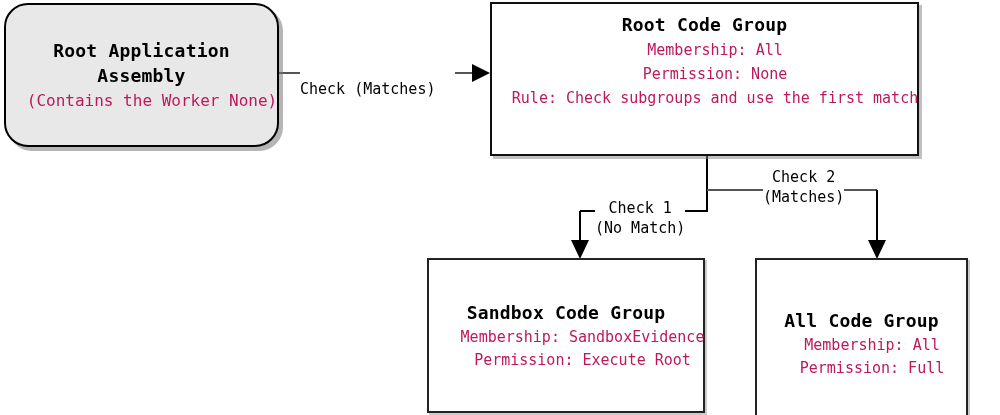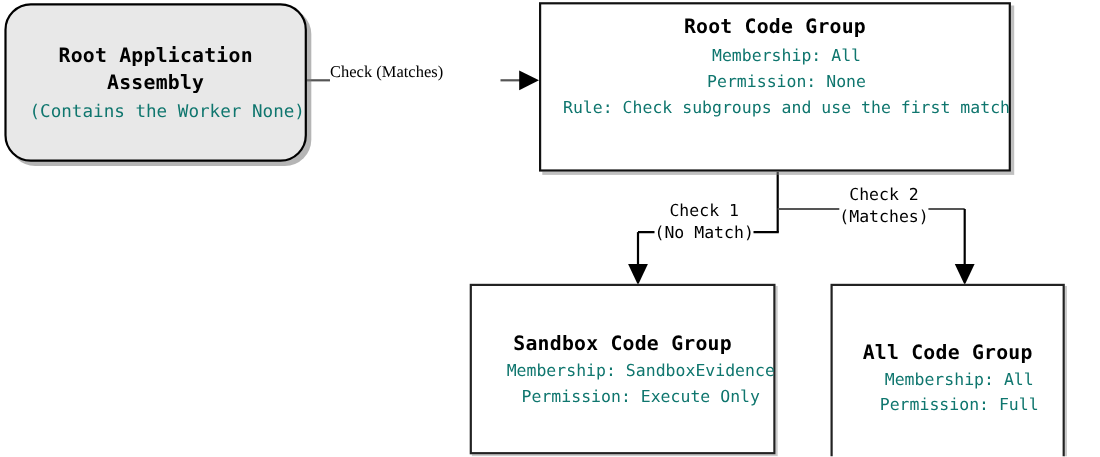--- a/index.html
+++ b/index.html
@@ -28,21 +28,21 @@
   .node .title {
     font-weight: bold;
     font-size: 17px;
     line-height: 23px;
     letter-spacing: 0.2px;
     color: #000000;
   }
   .node .line {
     font-size: 15px;
     line-height: 22px;
-    color: #0f766e;
+    color: #be185d;
     white-space: nowrap;
     margin-left: 21px;
   }
   
   #node-assembly {
     left: 4px;
     top: 3px;
     width: 275px;
     height: 144px;
     border: 2px solid #000000;
@@ -95,22 +95,22 @@
   
   .edge-label {
     position: absolute;
     color: #000000;
     white-space: nowrap;
     font-size: 15px;
     line-height: 20px;
     text-align: center;
     background: #ffffff;
   }
-  #label-check-matches { left: 300px; top: 56px; font-family: Liberation Serif, serif; }
-  #label-check1 { left: 595px; top: 181px; }
+  #label-check-matches { left: 300px; top: 79px; }
+  #label-check1 { left: 595px; top: 198px; }
   #label-check2 { left: 763px; top: 167px; }
 
   svg#wires {
     position: absolute;
     left: 0;
     top: 0;
     width: 1000px;
     height: 415px;
     pointer-events: none;
   }
@@ -149,21 +149,21 @@
   <div class="node" id="node-root-group">
     <div class="title">Root Code Group</div>
     <div class="line">Membership: All</div>
     <div class="line">Permission: None</div>
     <div class="line">Rule: Check subgroups and use the first match</div>
   </div>
 
   <div class="node" id="node-sandbox-group">
     <div class="title">Sandbox Code Group</div>
     <div class="line">Membership: SandboxEvidence</div>
-    <div class="line">Permission: Execute Only</div>
+    <div class="line">Permission: Execute Root</div>
   </div>
 
   <div class="node" id="node-all-group">
     <div class="title">All Code Group</div>
     <div class="line">Membership: All</div>
     <div class="line">Permission: Full</div>
   </div>
 
   <div class="edge-label" id="label-check-matches">Check (Matches)</div>
 

